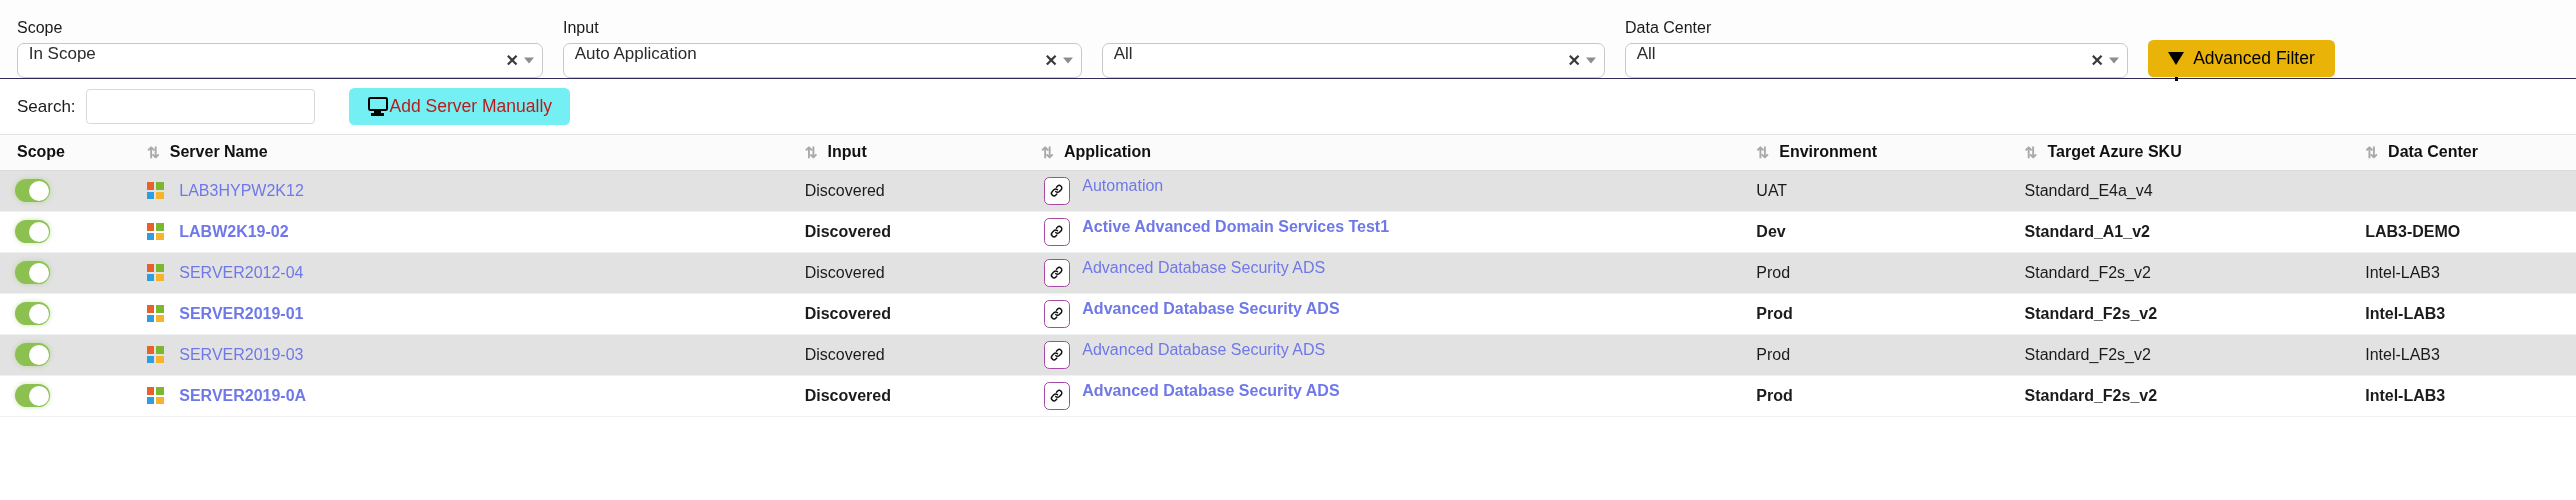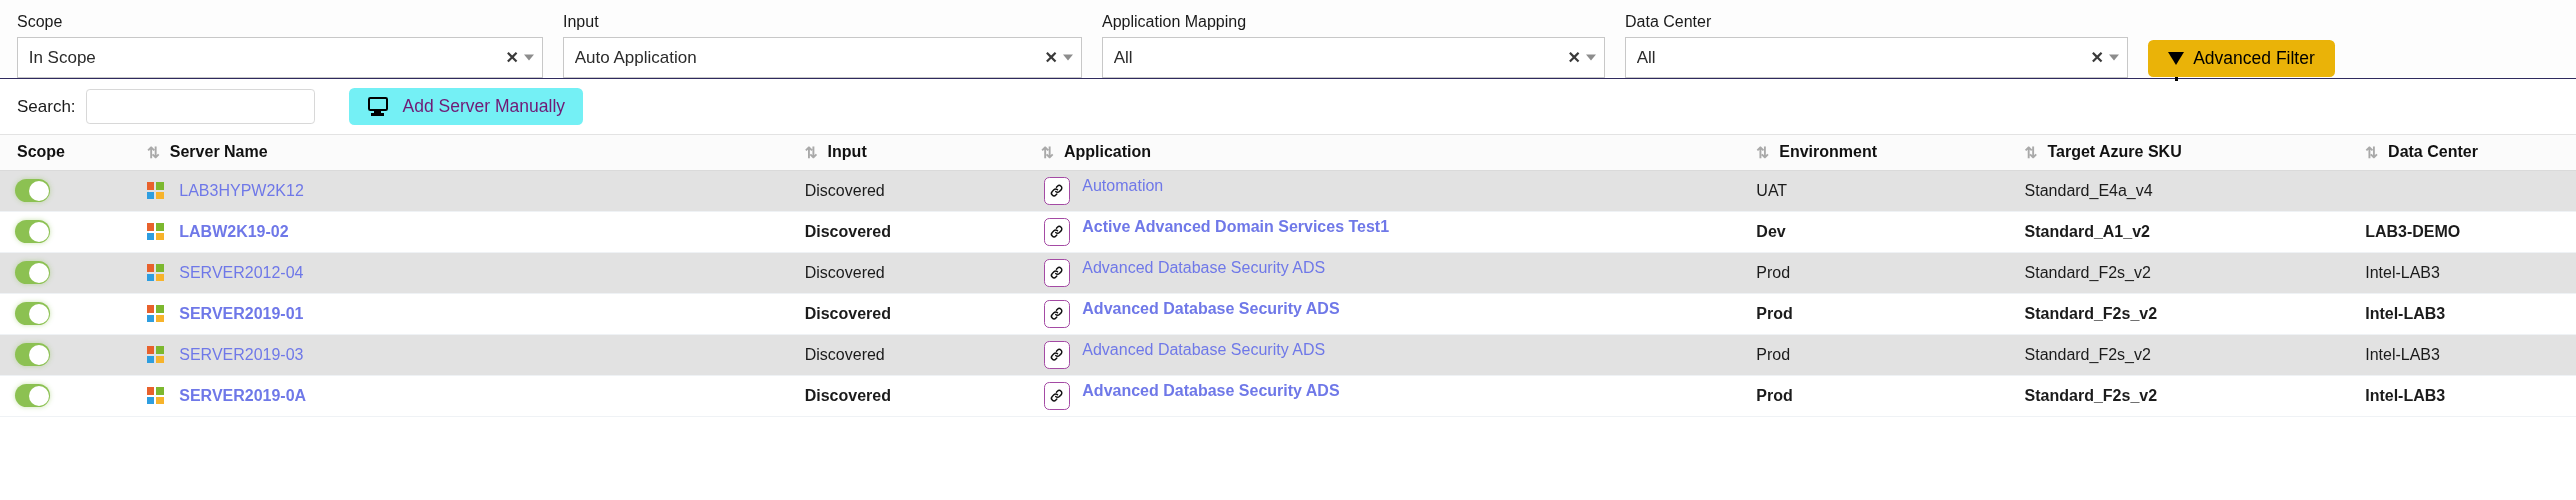--- a/index.html
+++ b/index.html
@@ -22,26 +22,26 @@
   }
   .filter-group { display: flex; flex-direction: column; margin-right: 20px; }
   .filter-label {
     font-size: 16px;
     color: #1a1a1a;
     margin-bottom: 6.9px;
     line-height: 1;
   }
   .select-box {
     position: relative;
-    height: 41px;
+    height: 35px;
     border: 1.1px solid #c8c8c8;
-    border-radius: 0;
+    border-radius: 7px;
     background: #ffffff;
     display: flex;
-    align-items: center;
+    align-items: flex-start;
     padding: 0 40px 0 10.7px;
   }
   .select-value {
     font-size: 17px;
     color: #2b2b2b;
     white-space: nowrap;
     overflow: hidden;
     text-overflow: ellipsis;
   }
   .clear-x {
@@ -118,29 +118,29 @@
     border-radius: 3.8px;
     background: #fff;
     font-size: 15.3px;
     padding: 0 9.2px;
     font-family: "Liberation Sans", sans-serif;
     outline: none;
   }
   .add-server-btn {
     display: inline-flex;
     align-items: center;
-    gap: 15px;
+    gap: 2px;
     margin-left: 34px;
     height: 37px;
     padding: 0 18.3px;
     background: #74f0f5;
     border: none;
     border-radius: 5.3px;
     font-size: 17.5px;
-    color: #701a75;
+    color: #b91c1c;
     cursor: pointer;
     white-space: nowrap;
   }
   .monitor-icon { display: inline-block; width: 20px; height: 18.3px; position: relative; }
   .monitor-icon .scr {
     position: absolute; left: 0; top: 0;
     width: 20px; height: 13.7px;
     border: 2.3px solid #000; border-radius: 2.3px;
   }
   .monitor-icon .stand {
@@ -277,21 +277,20 @@
   <div class="filter-group g-input">
     <span class="filter-label">Input</span>
     <div class="select-box">
       <span class="select-value">Auto Application</span>
       <span class="clear-x">✕</span>
       <span class="caret"></span>
     </div>
   </div>
 
   <div class="filter-group g-appmap">
-    <span class="filter-label">Application Mapping</span>
     <div class="select-box">
       <span class="select-value">All</span>
       <span class="clear-x">✕</span>
       <span class="caret"></span>
     </div>
   </div>
 
   <div class="filter-group g-dc">
     <span class="filter-label">Data Center</span>
     <div class="select-box">

